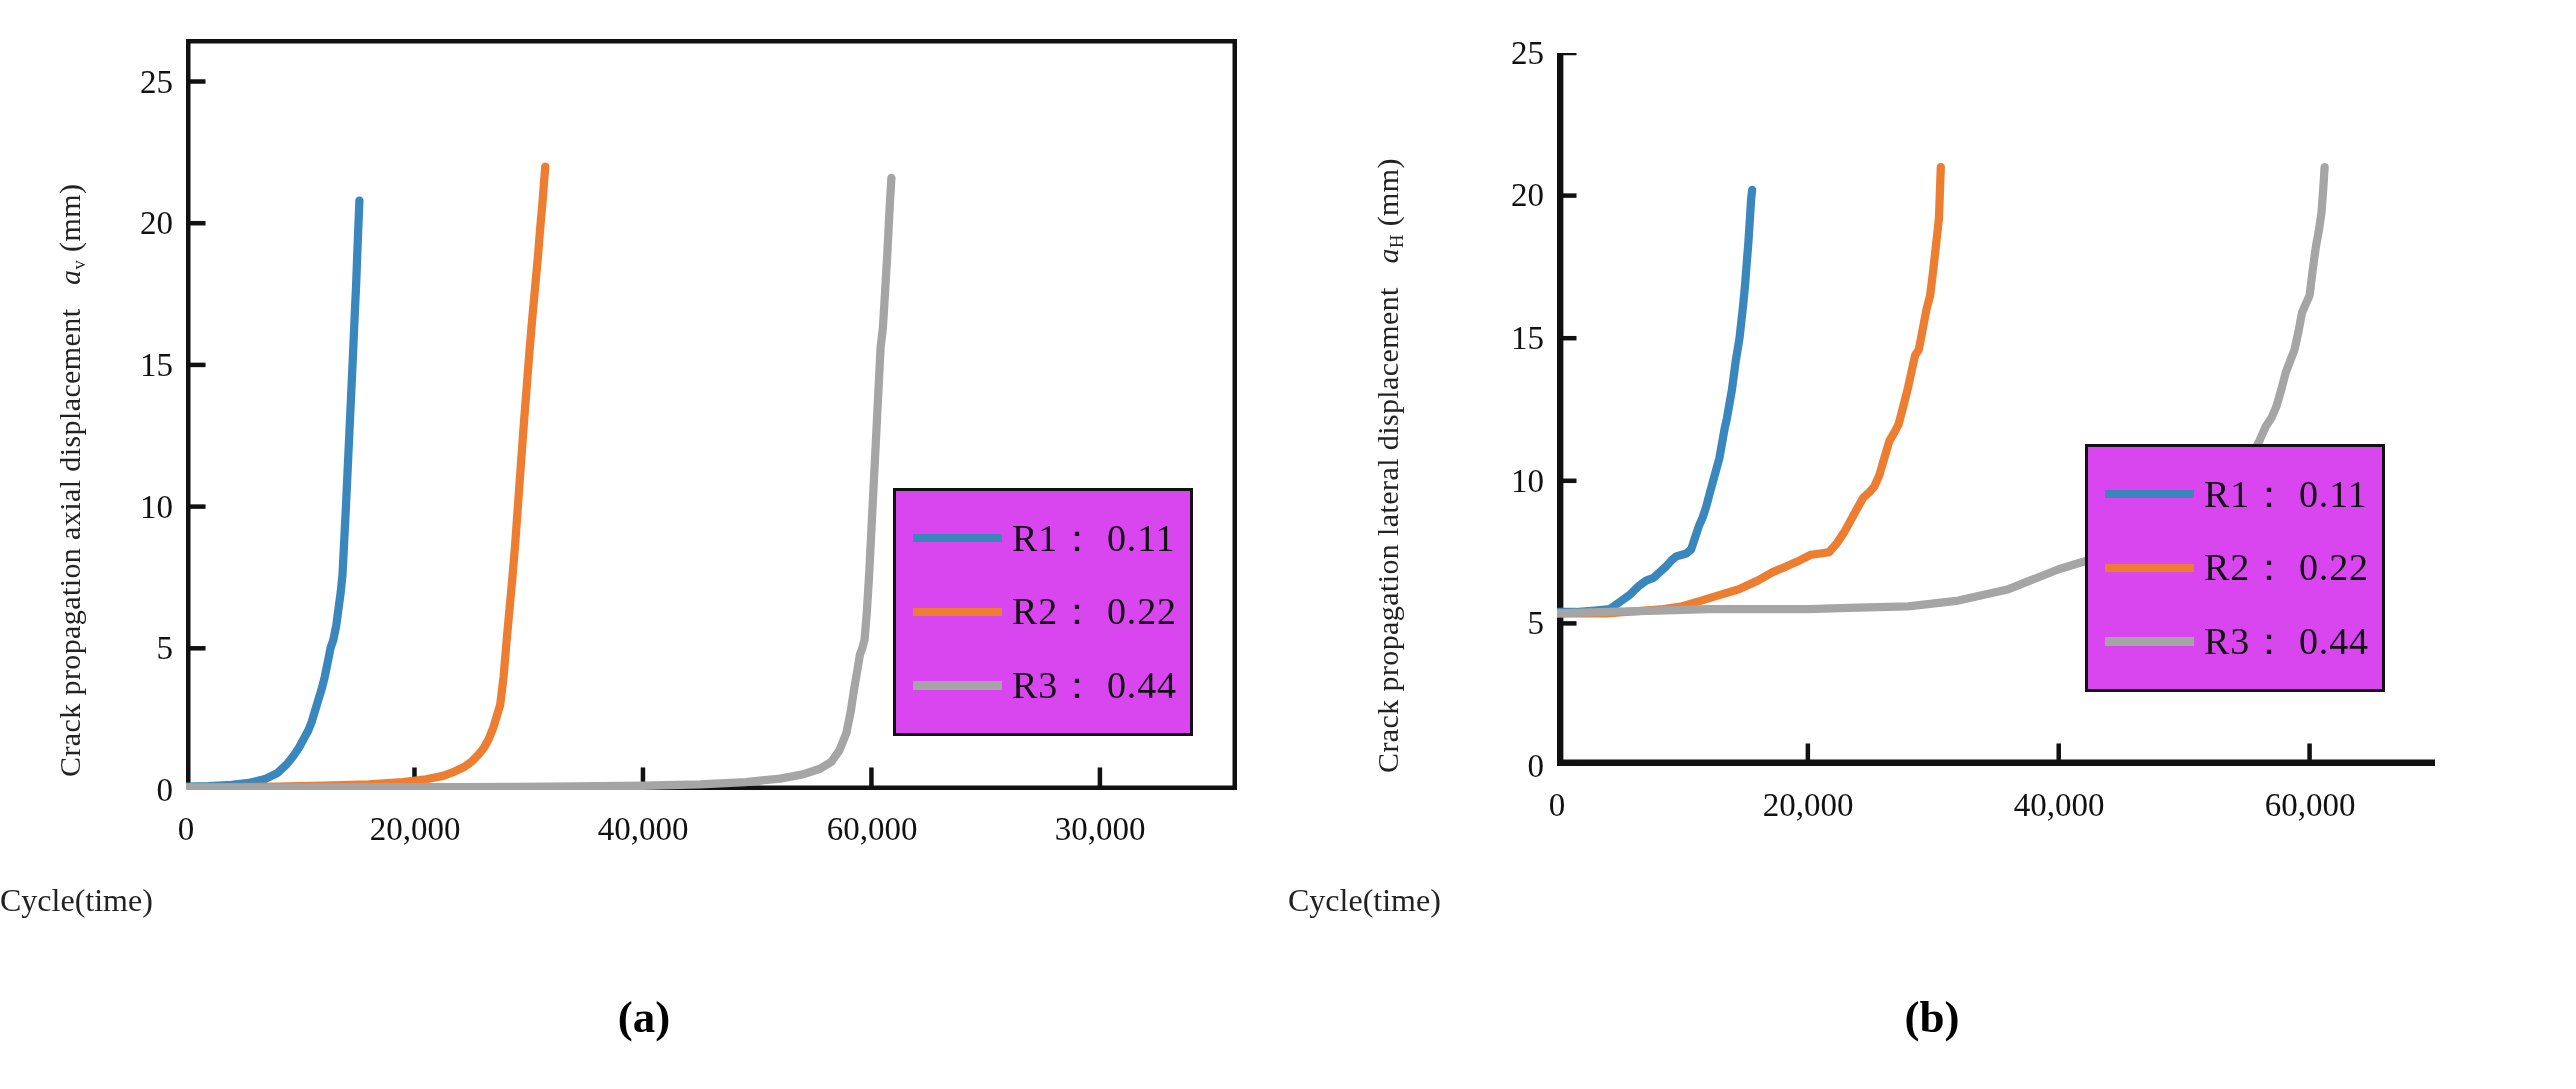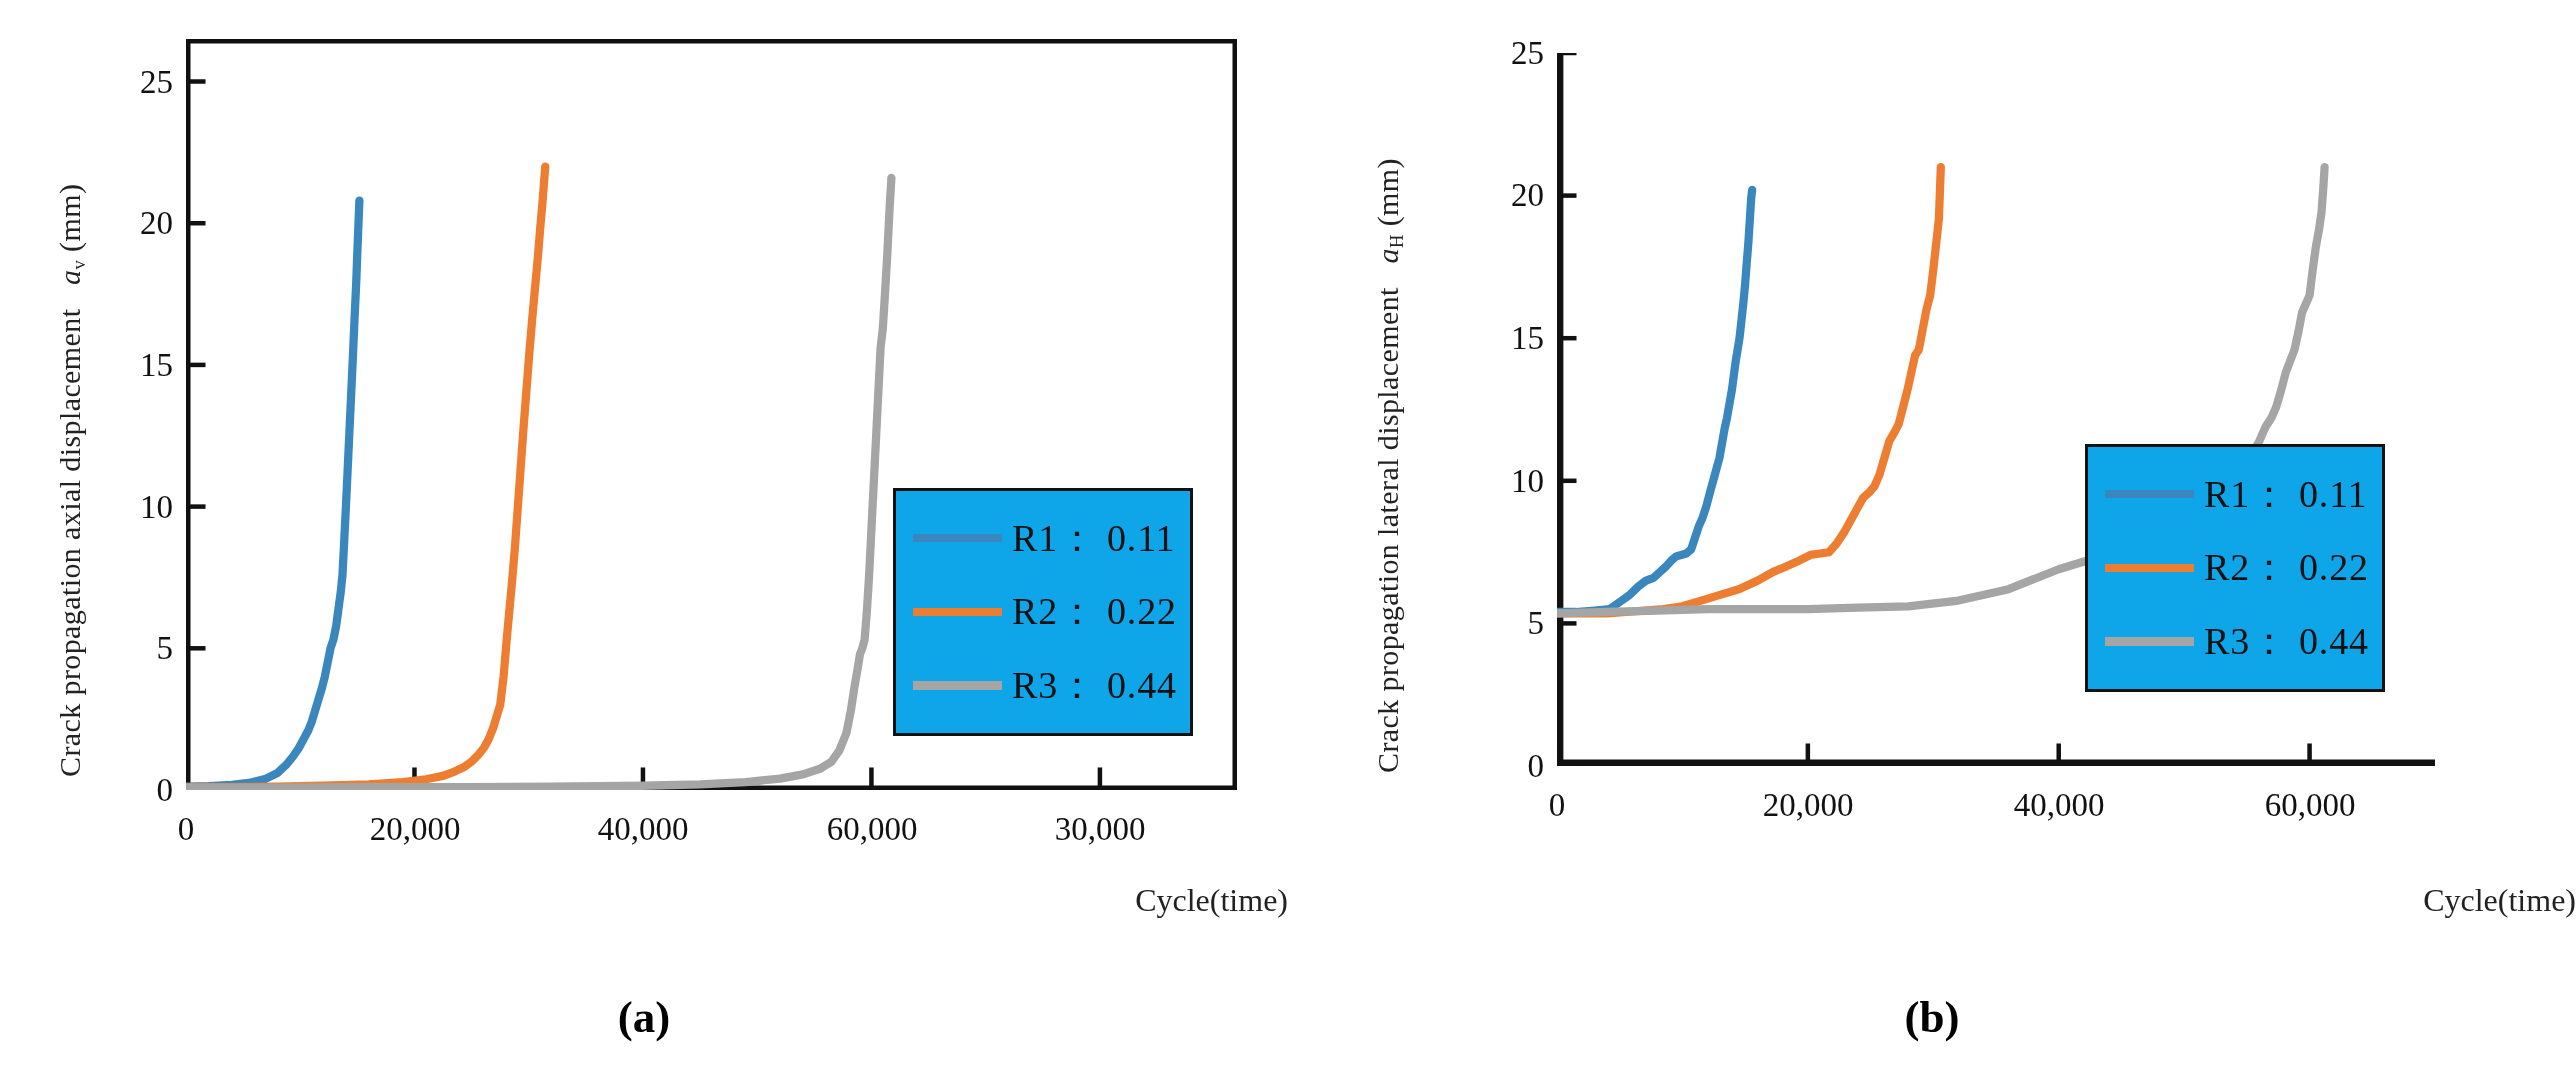--- a/index.html
+++ b/index.html
@@ -52,21 +52,21 @@
     color:#111;
   }
   .xlabels span{
     position:absolute;top:0;
     transform:translateX(-50%);
     white-space:nowrap;
   }
   .xtitle{
     position:absolute;
     font-size:32px;
-    text-align:right;
+    text-align:left;
     width:100%;
     color:#222;
   }
   .caption{
     position:absolute;
     width:100%;
     text-align:center;
     font-size:45px;
     font-weight:bold;
     color:#000;
@@ -76,21 +76,21 @@
   .plot{
     position:absolute;
     background:#fff;
   }
   .plot svg{display:block;}
 
   
   .legend{
     position:absolute;
     border:3.8px solid #111;
-    background:#0ea5e9;
+    background:#d946ef;
     box-sizing:border-box;
     display:flex;
     flex-direction:column;
     justify-content:space-around;
     padding:10.5px 16.5px;
   }
   .legend-row{
     display:flex;
     align-items:center;
     gap:10.5px;

